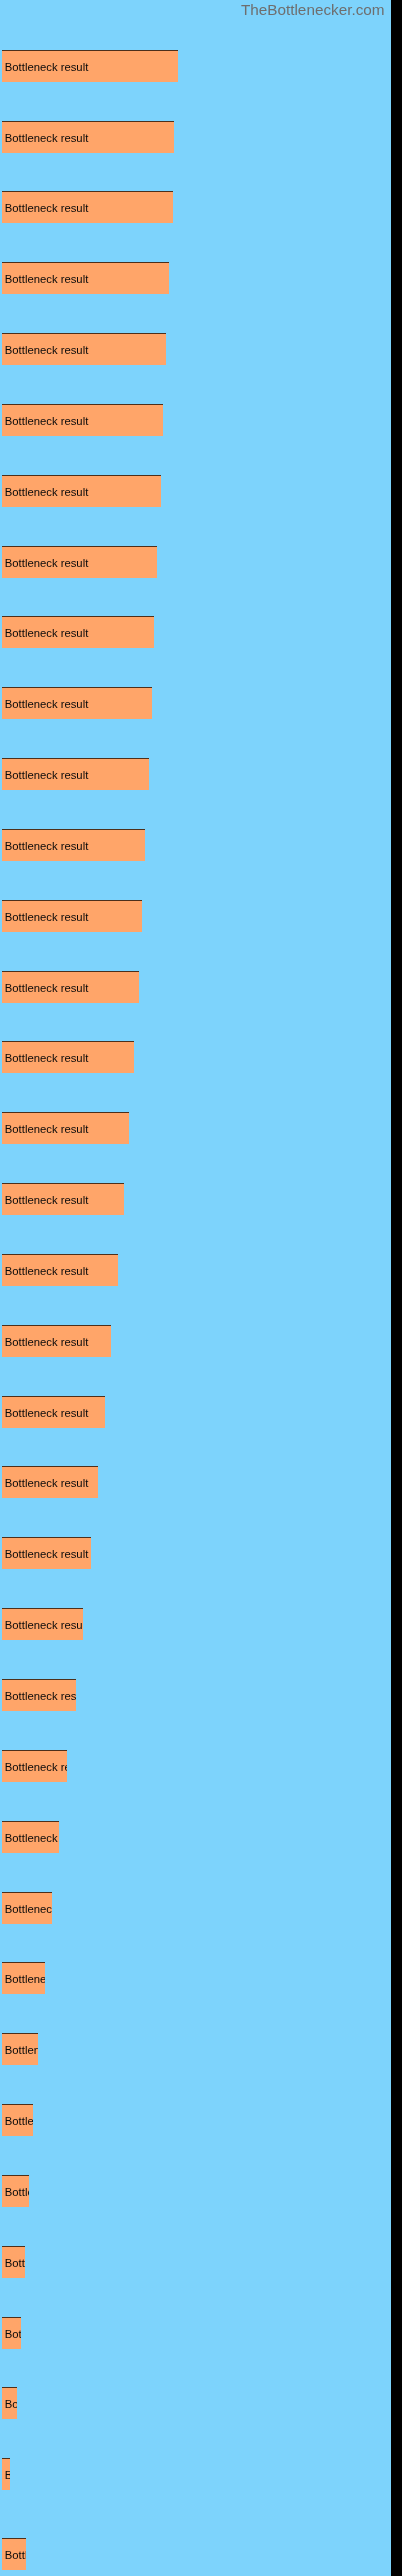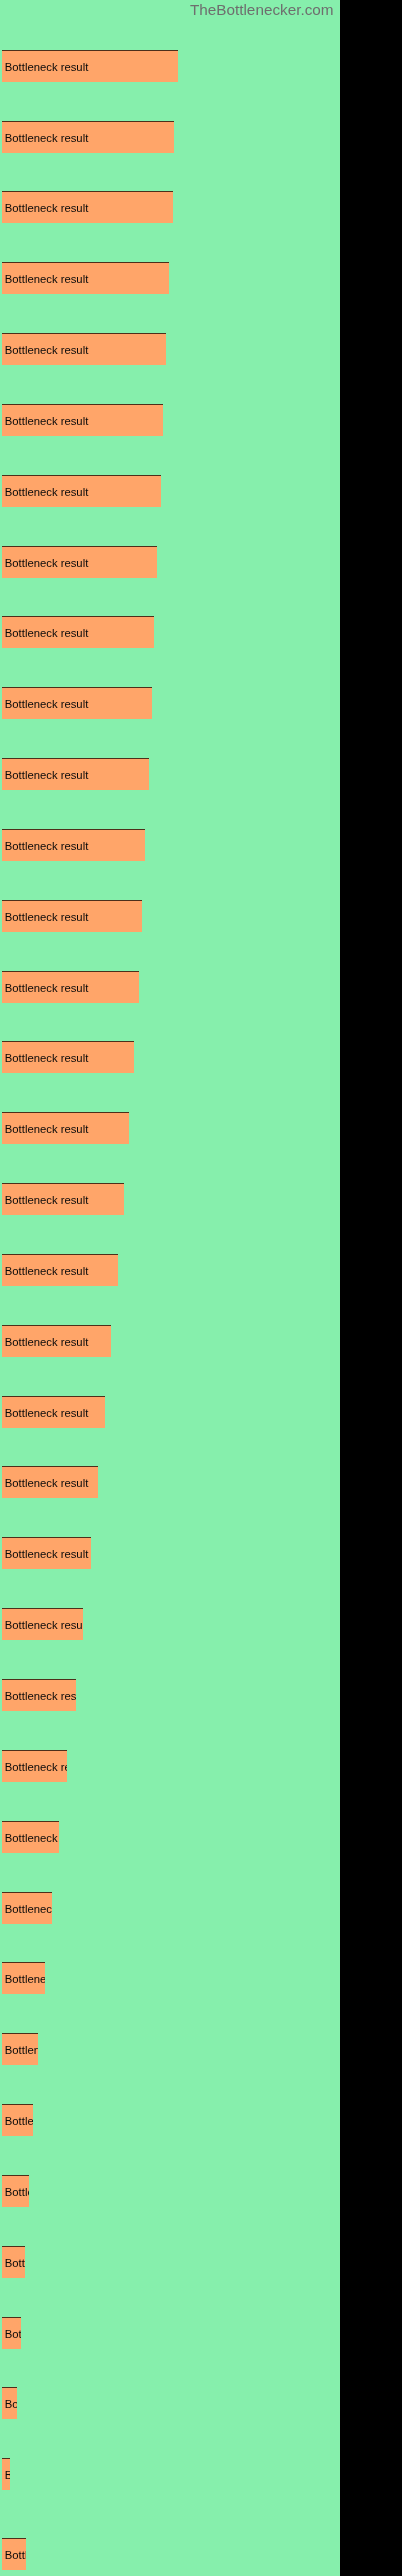--- a/index.html
+++ b/index.html
@@ -11,23 +11,23 @@
     width: 403px;
     height: 2576px;
     position: relative;
     overflow: hidden;
     font-family: "Liberation Sans", sans-serif;
   }
   #chart-root {
     position: absolute;
     left: 0;
     top: 0;
-    width: 340px;
+    width: 391px;
     height: 2576px;
-    background: #86efac;
+    background: #7dd3fc;
   }
   #watermark {
     position: absolute;
     right: 6.4px;
     top: 0.8px;
     font-family: "Liberation Sans", sans-serif;
     font-size: 15.3px;
     color: #6e6e6e;
     letter-spacing: 0px;
     white-space: nowrap;

